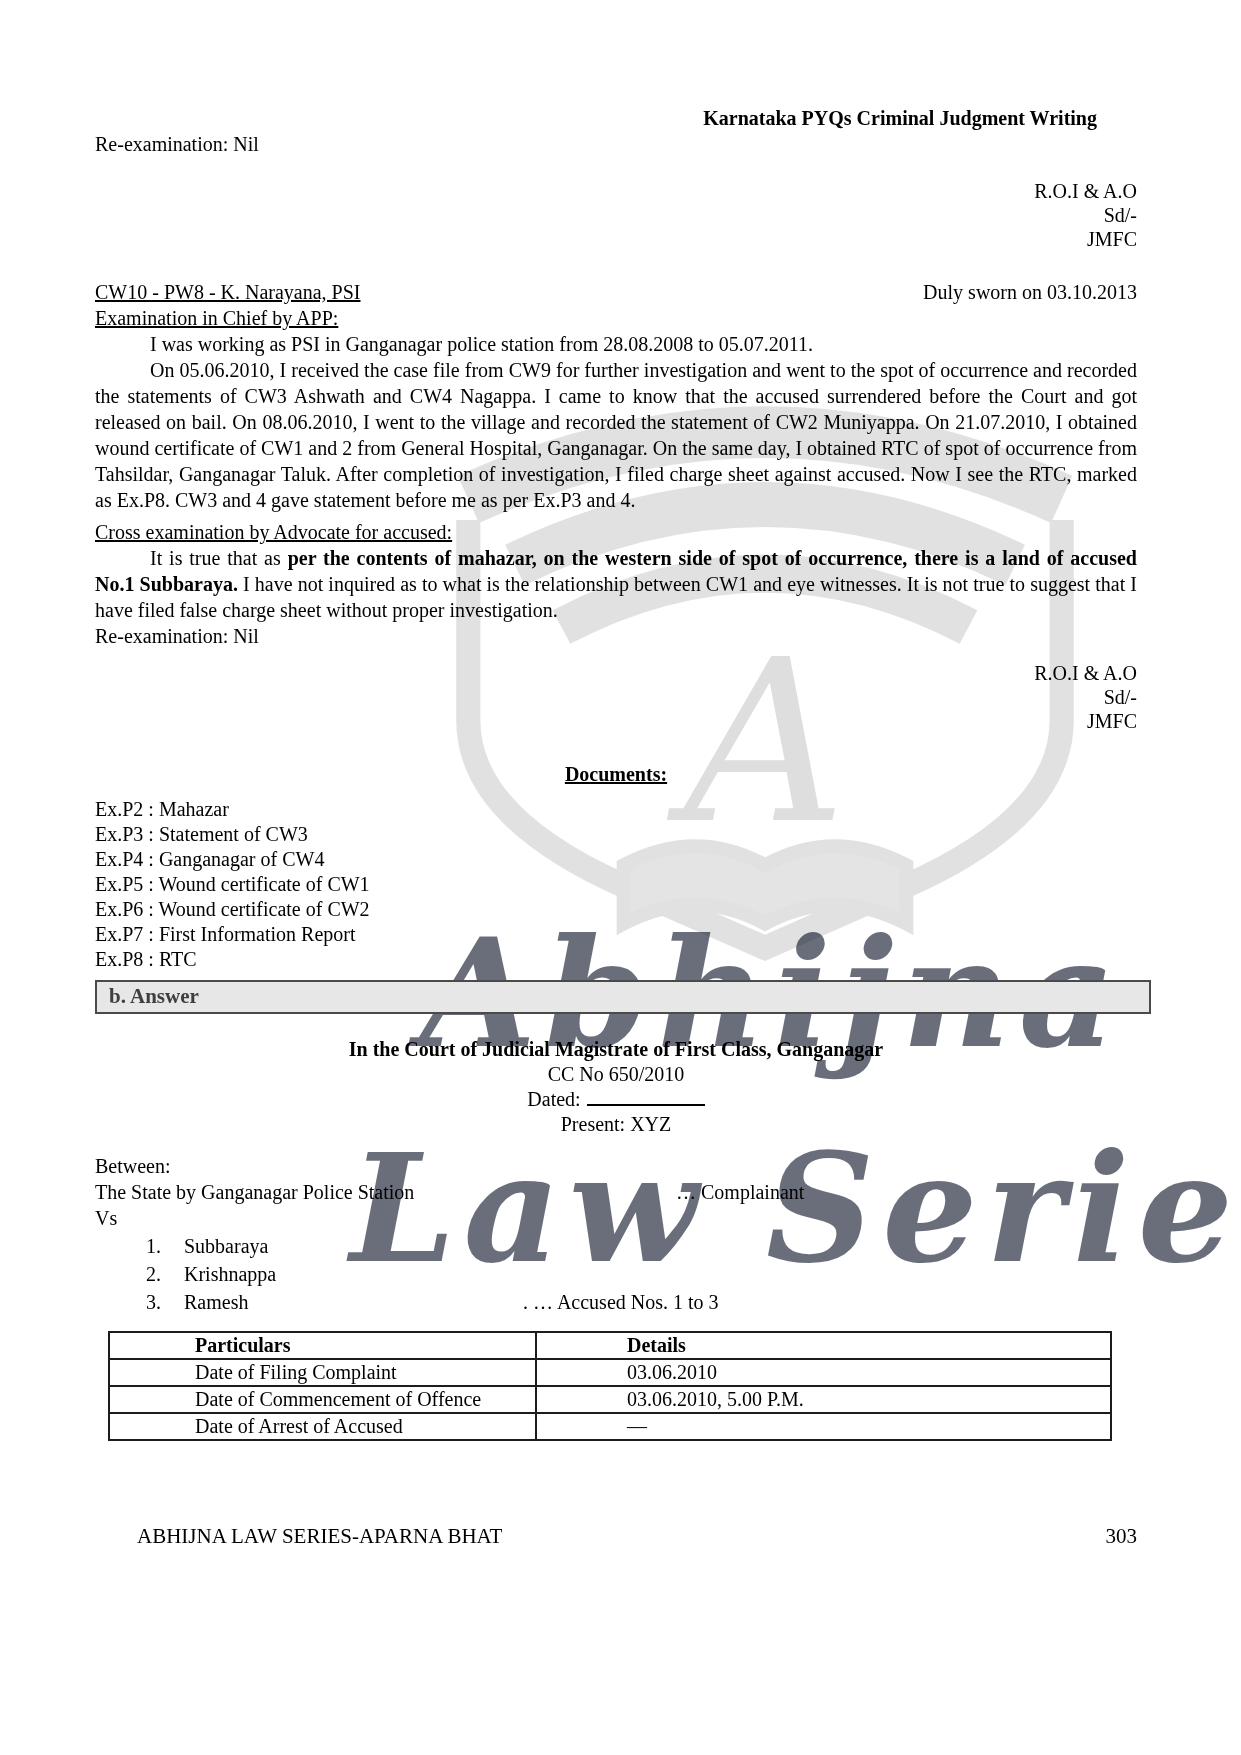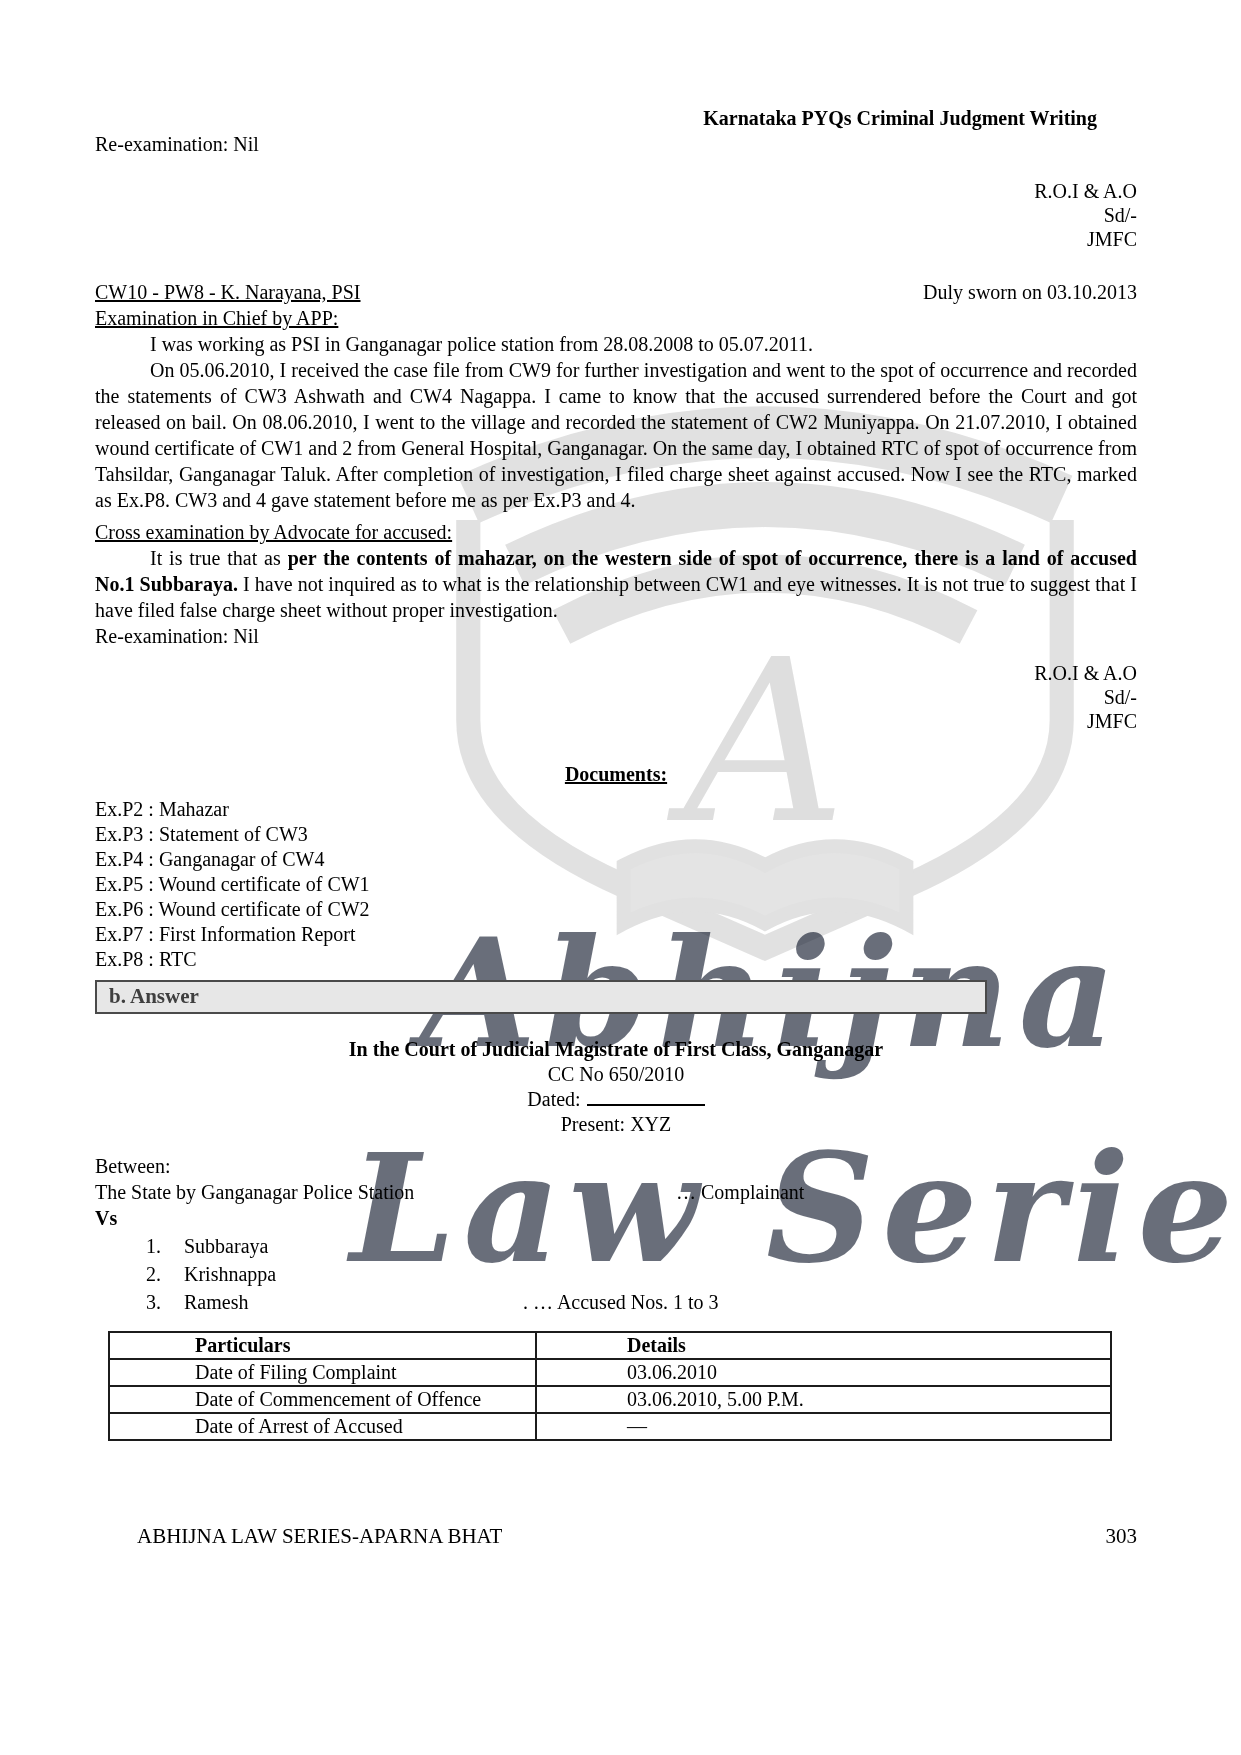--- a/index.html
+++ b/index.html
@@ -25,34 +25,34 @@
   .sign-block-1 { margin-top:22px; }
   .sign-block-2 { margin-top:12px; }
   .cw-line { margin-top:28px; display:flex; justify-content:space-between; line-height:26px; }
   .para { text-align:justify; line-height:26px; }
   .indent { text-indent:55px; }
   .cross-heading { margin-top:6px; }
   .docs-heading { margin-top:28px; text-align:center; font-weight:bold; line-height:26px; }
   .doc-list { margin-top:10px; }
   .doc-list div { line-height:25px; }
   .answer-box {
-    margin-top:8px; width:892px; height:34px; box-sizing:border-box;
+    margin-top:8px; width:1056px; height:34px; box-sizing:border-box;
     background:#e7e7e7; border:2px solid #4a4a4a; color:#3f3f3f;
     font-weight:bold; font-size:21px; padding:2px 0 0 12px;
   }
   .court-heading { margin-top:22px; text-align:center; font-weight:bold; line-height:26px; }
   .center-line { text-align:center; line-height:25px; }
   .blank-line {
     display:inline-block; width:118px; height:14px;
     border-bottom:2px solid #000; margin-left:6px; vertical-align:baseline;
   }
   .between { margin-top:16px; line-height:26px; }
   .party-row { display:flex; line-height:26px; }
   .party-name { width:581px; }
-  .vs-line { line-height:26px;font-weight:bold; }
+  .vs-line { line-height:26px; }
   .accused-row { position:relative; display:flex; padding-left:51px; line-height:26px; margin-top:2px; }
   .accused-num { width:38px; }
   .accused-marker { position:absolute; left:428px; top:0; }
   
   table.case-table { border-collapse:collapse; margin:16px 0 0 13px; width:1004px; }
   table.case-table th, table.case-table td {
     border:2px solid #1c1c1c; height:27px; padding:0; font-size:20px;
     text-align:left; vertical-align:middle;
   }
   table.case-table th { font-weight:bold; }

